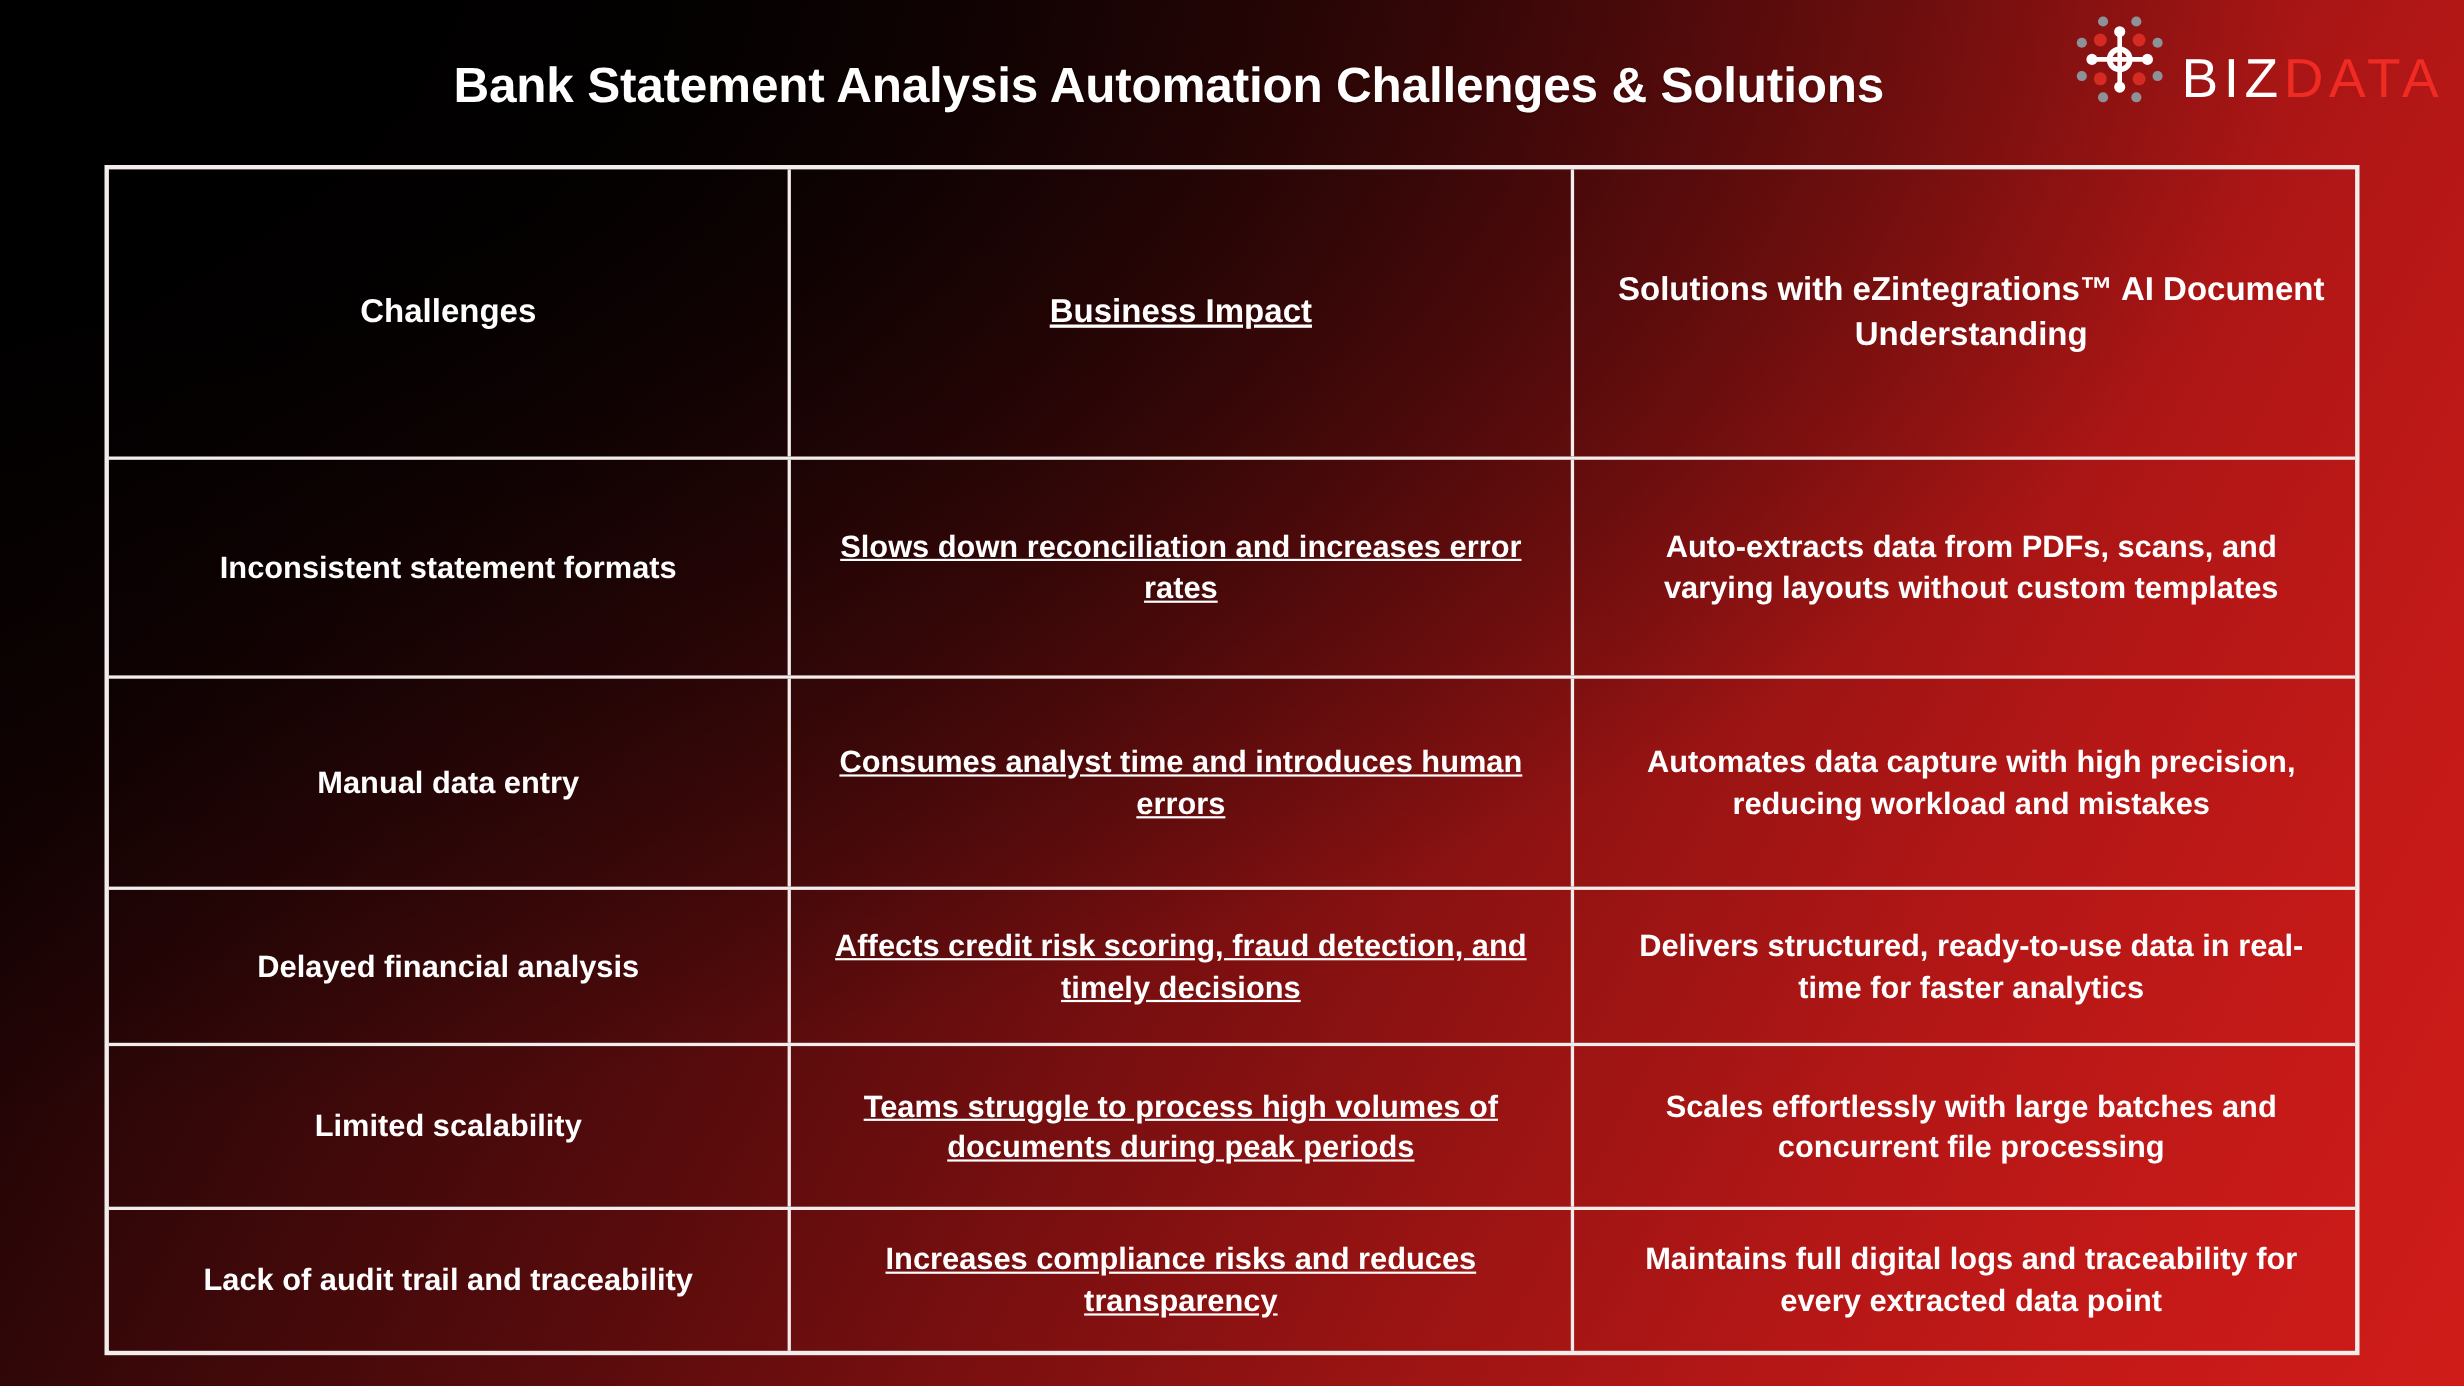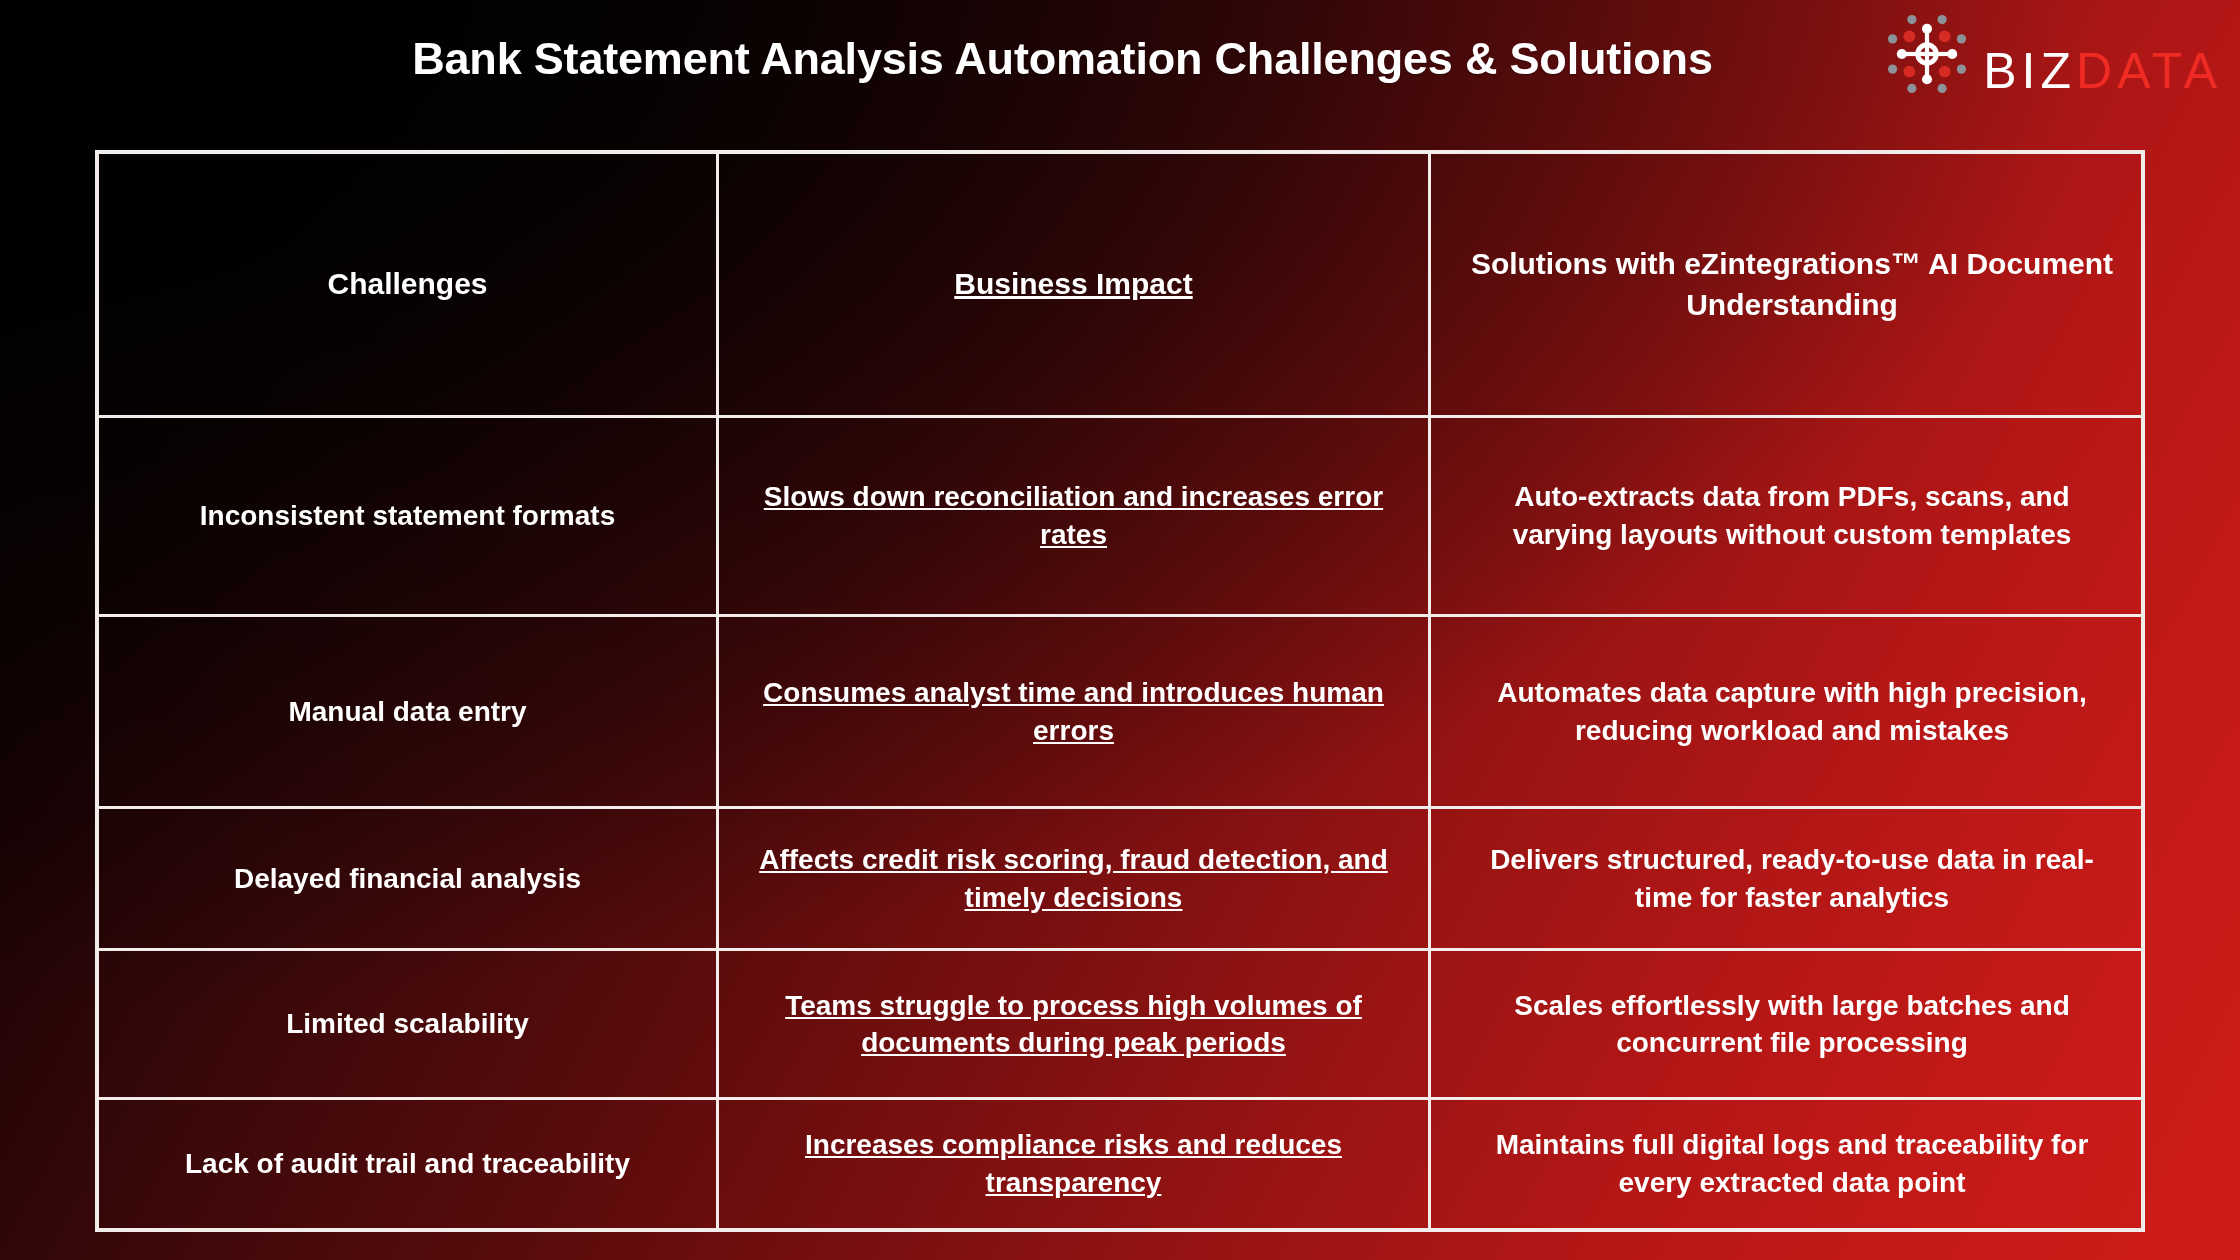--- a/index.html
+++ b/index.html
@@ -28,21 +28,21 @@
         #c61a18 90%,
         #cf1c19 100%);
   }
 
   
   .header {
     position:absolute; left:0; top:0; width:2240px; height:150px;
   }
   .title {
     position:absolute;
-    left:0; top:33px; width:2125px;
+    left:0; top:52px; width:2125px;
     text-align:center;
     color:#ffffff;
     font-size:45px;
     font-weight:bold;
     letter-spacing:-0.2px;
     white-space:nowrap;
     text-shadow:0 1px 2px rgba(0,0,0,0.35);
   }
 
   

